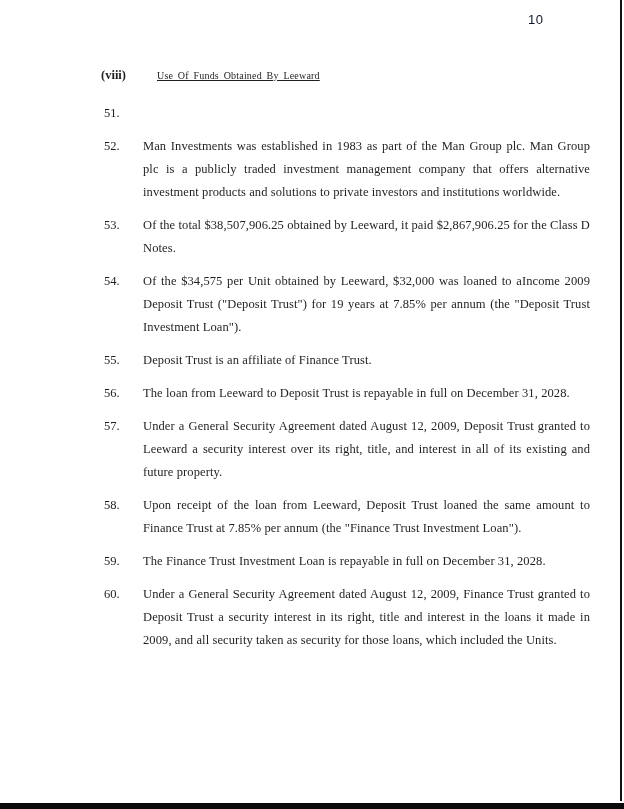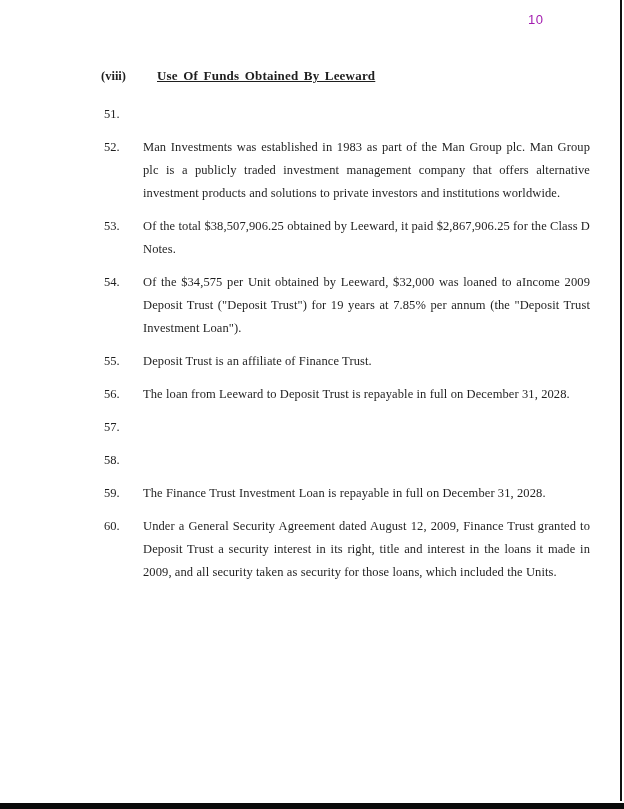--- a/index.html
+++ b/index.html
@@ -32,21 +32,21 @@
     width: 624px;
     height: 6px;
     background: #0a0a0a;
   }
   .page-number {
     position: absolute;
     top: 12px;
     left: 528px;
     font-family: "Liberation Sans", sans-serif;
     font-size: 13px;
-    color: #a21caf;
+    color: #0f172a;
     letter-spacing: 0.5px;
   }
   .content {
     position: absolute;
     top: 64px;
     left: 14px;
     width: 624px;
   }
   .heading-row {
     display: flex;
@@ -55,22 +55,22 @@
     margin-bottom: 15px;
     line-height: 23px;
   }
   .heading-label {
     font-weight: bold;
     font-size: 12.5px;
     width: 56px;
     flex: 0 0 56px;
   }
   .heading-title {
-    font-weight: bold;
-    font-size: 13px;
+    font-weight: normal;
+    font-size: 10px;
     text-decoration: underline;
     word-spacing: 2px;
     letter-spacing: 0.2px;
   }
   .para-row {
     display: flex;
     align-items: flex-start;
     padding-left: 90px;
     margin-bottom: 10px;
     line-height: 23px;
@@ -126,24 +126,26 @@
     <span class="para-text">Deposit Trust is an affiliate of Finance Trust.</span>
   </div>
 
   <div class="para-row">
     <span class="para-num">56.</span>
     <span class="para-text">The loan from Leeward to Deposit Trust is repayable in full on December 31, 2028.</span>
   </div>
 
   <div class="para-row">
     <span class="para-num">57.</span>
+    <span class="para-text">Under a General Security Agreement dated August 12, 2009, Deposit Trust granted to Leeward a security interest over its right, title, and interest in all of its existing and future property.</span>
   </div>
 
   <div class="para-row">
     <span class="para-num">58.</span>
+    <span class="para-text">Upon receipt of the loan from Leeward, Deposit Trust loaned the same amount to Finance Trust at 7.85% per annum (the "Finance Trust Investment Loan").</span>
   </div>
 
   <div class="para-row">
     <span class="para-num">59.</span>
     <span class="para-text">The Finance Trust Investment Loan is repayable in full on December 31, 2028.</span>
   </div>
 
   <div class="para-row">
     <span class="para-num">60.</span>
     <span class="para-text">Under a General Security Agreement dated August 12, 2009, Finance Trust granted to Deposit Trust a security interest in its right, title and interest in the loans it made in 2009, and all security taken as security for those loans, which included the Units.</span>

